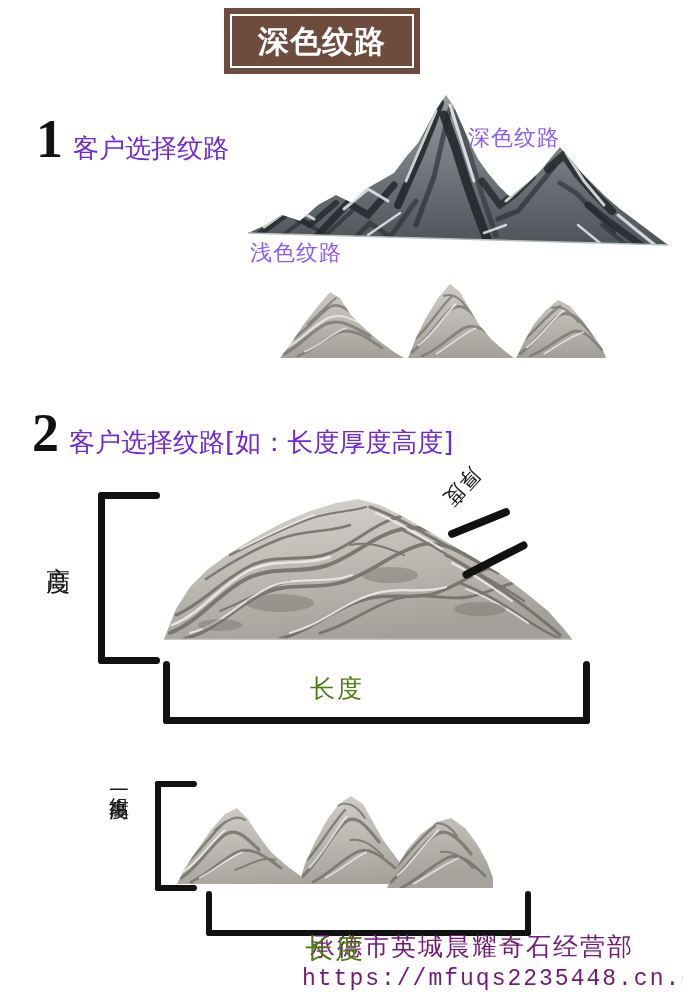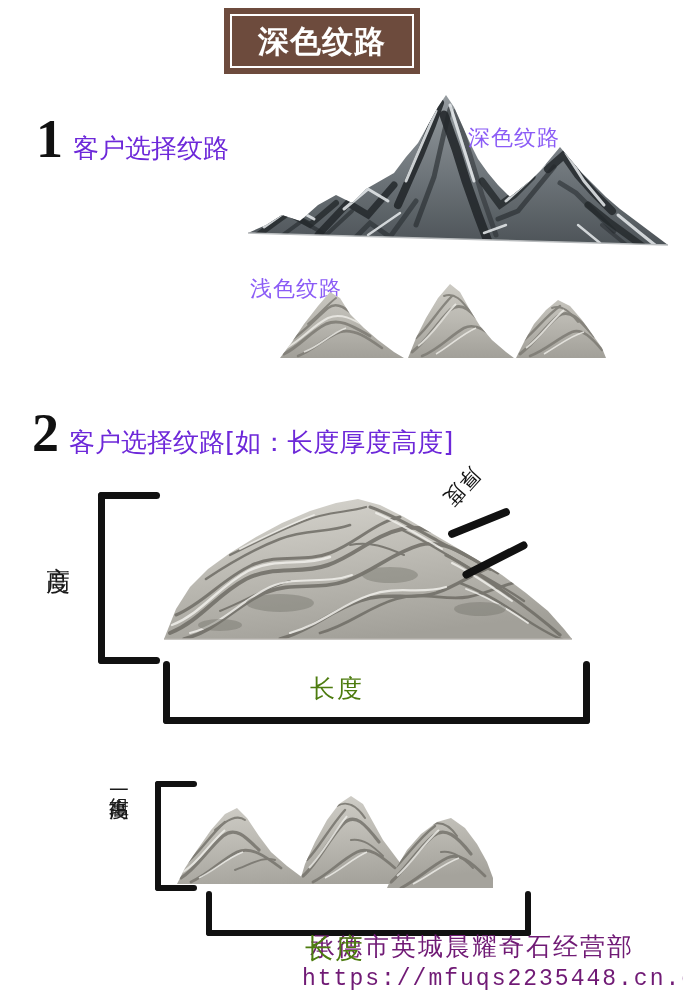--- a/index.html
+++ b/index.html
@@ -50,21 +50,21 @@
   #step1{left:36px;top:118px;}
   #step2{left:32px;top:412px;}
 
   
   .pat-label{
     position:absolute;font-size:22px;color:#8b5cf6;letter-spacing:1px;
     font-family:Liberation Serif, serif;
     white-space:nowrap;
   }
   #label-dark{left:468px;top:123px;}
-  #label-light{left:250px;top:238px;margin-top:36px;}
+  #label-light{left:250px;top:238px;}
 
   
   .art{position:absolute;}
   #art-dark{left:248px;top:85px;width:420px;height:200px;}
   #art-light-row{left:278px;top:262px;width:330px;height:102px;}
   #art-big{left:160px;top:483px;width:418px;height:165px;}
   #art-group{left:175px;top:778px;width:320px;height:112px;}
 
   
   .bk{position:absolute;background:#111;border-radius:4px;}

